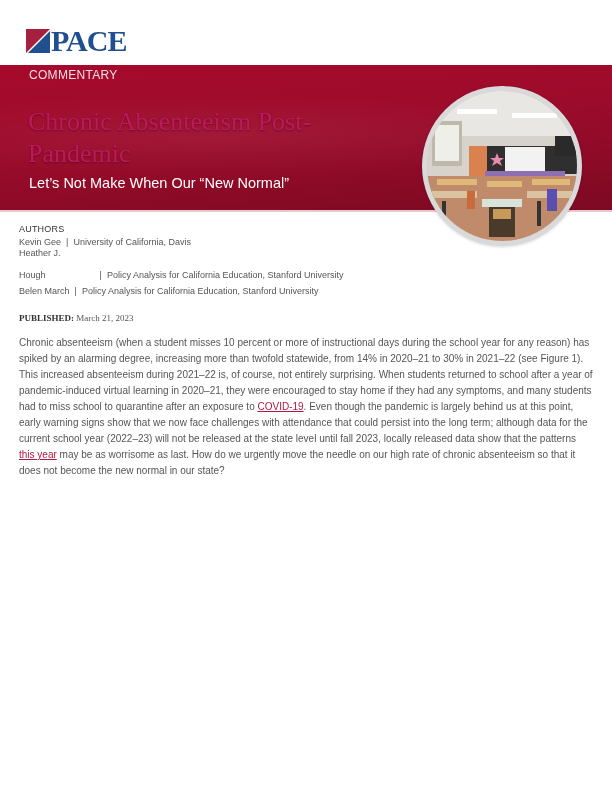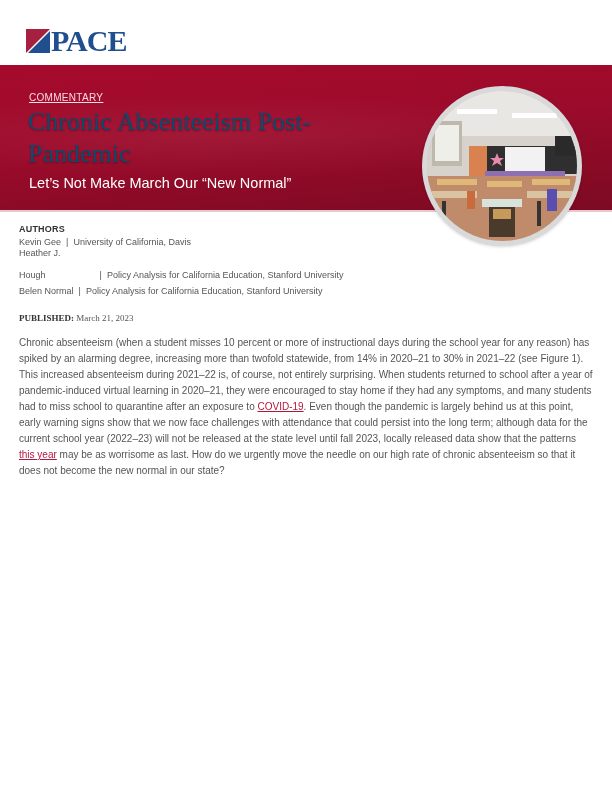--- a/index.html
+++ b/index.html
@@ -17,41 +17,40 @@
     position: absolute; left: 0; top: 65px; width: 612px; height: 146px;
     background: linear-gradient(175deg, #a60a2c 0%, #9c0b2b 45%, #7c0a22 100%);
     overflow: visible;
   }
   .banner-sheen {
     position: absolute; left: 0; top: 0; width: 612px; height: 146px;
     background: radial-gradient(ellipse 520px 60px at 220px 70px, rgba(255,255,255,0.06), rgba(255,255,255,0) 70%);
   }
   .banner-bottom { position: absolute; left: 0; top: 210px; width: 612px; height: 2px; background: #e7c8cf; }
   .kicker {
-    position: absolute; left: 29px; top: 92px; font-size: 10px; color: #f3dde2;
+    position: absolute; left: 29px; top: 68px; font-size: 12px; color: #f3dde2;
     letter-spacing: 0.3px;
-    text-decoration: underline;
   }
   .title {
     position: absolute; left: 28px; top: 106px; width: 380px;
     font-family: "Liberation Serif", "DejaVu Serif", serif; font-size: 26px; line-height: 32px;
-    color: #0c4a6e; text-shadow: 0 1px 2px rgba(0,0,0,0.35);
+    color: #be185d; text-shadow: 0 1px 2px rgba(0,0,0,0.35);
   }
   .subtitle {
     position: absolute; left: 29px; top: 175px; font-size: 14.5px; color: #ffffff;
   }
   .photo-ring {
     position: absolute; left: 422px; top: 86px; width: 160px; height: 160px; border-radius: 50%;
     background: #d9d9d9; box-shadow: 0 1px 3px rgba(0,0,0,0.15);
   }
   .photo {
     position: absolute; left: 427px; top: 91px; width: 150px; height: 150px; border-radius: 50%;
     overflow: hidden; background: #c9c2b7;
   }
-  .authors-head { position: absolute; left: 19px; top: 224px; font-size: 9px; font-weight: bold; color: #333; letter-spacing: 0.2px; }
+  .authors-head { position: absolute; left: 19px; top: 224px; font-size: 9px; font-weight: normal; color: #333; letter-spacing: 0.2px; }
   .author-row { position: absolute; left: 19px; font-size: 9px; color: #555; white-space: pre; }
   .published { position: absolute; left: 19px; top: 313px; font-size: 9px; color: #555; font-family: Liberation Serif, serif; }
   .published b { color: #333; }
   .body-text {
     position: absolute; left: 19px; top: 335px; width: 575px; font-size: 10px; line-height: 16px; color: #555;
   }
   .body-text a { color: #b3173f; text-decoration: underline; }
 </style>
 </head>
 <body>
@@ -66,21 +65,21 @@
   <span class="logo-text">PACE</span>
 </div>
 
 <div class="banner">
   <div class="banner-sheen"></div>
 </div>
 <div class="banner-bottom"></div>
 
 <div class="kicker">COMMENTARY</div>
 <div class="title">Chronic Absenteeism Post-Pandemic</div>
-<div class="subtitle">Let’s Not Make March Our “New Normal”</div>
+<div class="subtitle">Let’s Not Make When Our “New Normal”</div>
 
 <div class="photo-ring"></div>
 <div class="photo" title="empty classroom with desks and chairs">
   <svg width="150" height="150" viewBox="0 0 150 150">
     <rect x="0" y="0" width="150" height="150" fill="#d7d3cc"></rect>
     <rect x="0" y="0" width="150" height="45" fill="#e9e7e3"></rect>
     <rect x="30" y="18" width="40" height="5" fill="#ffffff"></rect>
     <rect x="85" y="22" width="45" height="5" fill="#ffffff"></rect>
     <rect x="5" y="30" width="30" height="45" fill="#bfb9ad"></rect>
     <rect x="8" y="34" width="24" height="36" fill="#efefea"></rect>
@@ -106,17 +105,17 @@
   </svg>
 </div>
 
 <div class="authors-head">AUTHORS</div>
 
 <div class="author-row" style="top:237px;text-align:right;"><span>Kevin Gee</span><span>  <span>|</span>  </span><span>University of California, Davis</span></div>
 
 <div class="author-row" style="top:248px;">Heather J.</div>
 <div class="author-row" style="top:270px;"><span>Hough</span><span style="display:inline-block;width:54px;"></span><span><span>|</span>  </span><span>Policy Analysis for California Education, Stanford University</span></div>
 
-<div class="author-row" style="top:286px;"><span>Belen Normal</span><span>  <span>|</span>  </span><span>Policy Analysis for California Education, Stanford University</span></div>
+<div class="author-row" style="top:286px;"><span>Belen March</span><span>  <span>|</span>  </span><span>Policy Analysis for California Education, Stanford University</span></div>
 
 <div class="published"><b>PUBLISHED:</b> <span>March 21, 2023</span></div>
 
 <div class="body-text"><span>Chronic absenteeism (when a student misses 10 percent or more of instructional days during the school year for any reason) has spiked by an alarming degree, increasing more than twofold statewide, from 14% in 2020–21 to 30% in 2021–22 (see Figure 1). This increased absenteeism during 2021–22 is, of course, not entirely surprising. When students returned to school after a year of pandemic-induced virtual learning in 2020–21, they were encouraged to stay home if they had any symptoms, and many students had to miss school to quarantine after an exposure to </span><a href="#">COVID-19</a><span>. Even though the pandemic is largely behind us at this point, early warning signs show that we now face challenges with attendance that could persist into the long term; although data for the current school year (2022–23) will not be released at the state level until fall 2023, locally released data show that the patterns </span><a href="#">this year</a><span> may be as worrisome as last. How do we urgently move the needle on our high rate of chronic absenteeism so that it does not become the new normal in our state?</span></div>
 
 </body></html>

